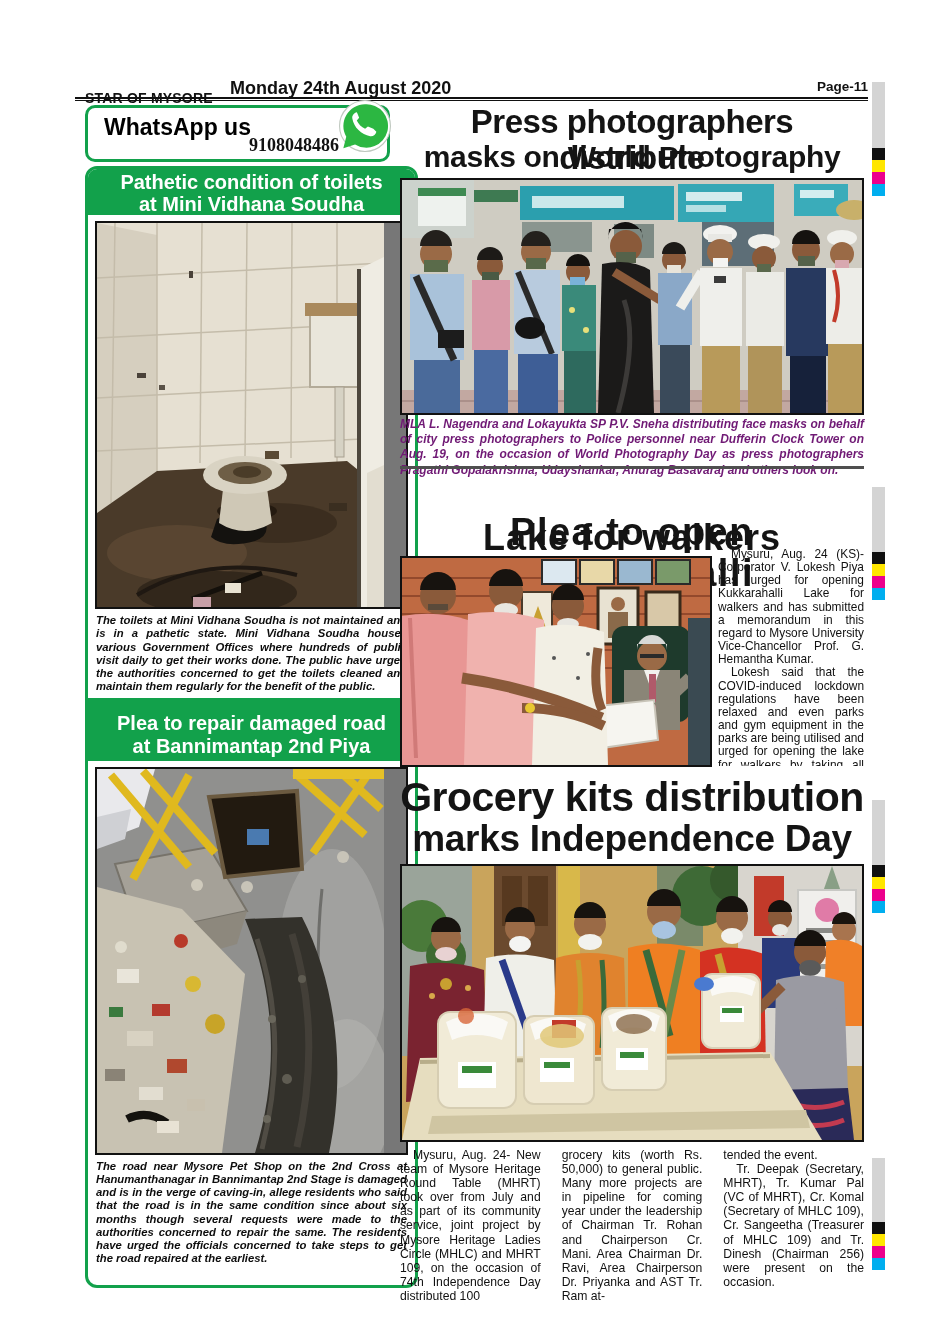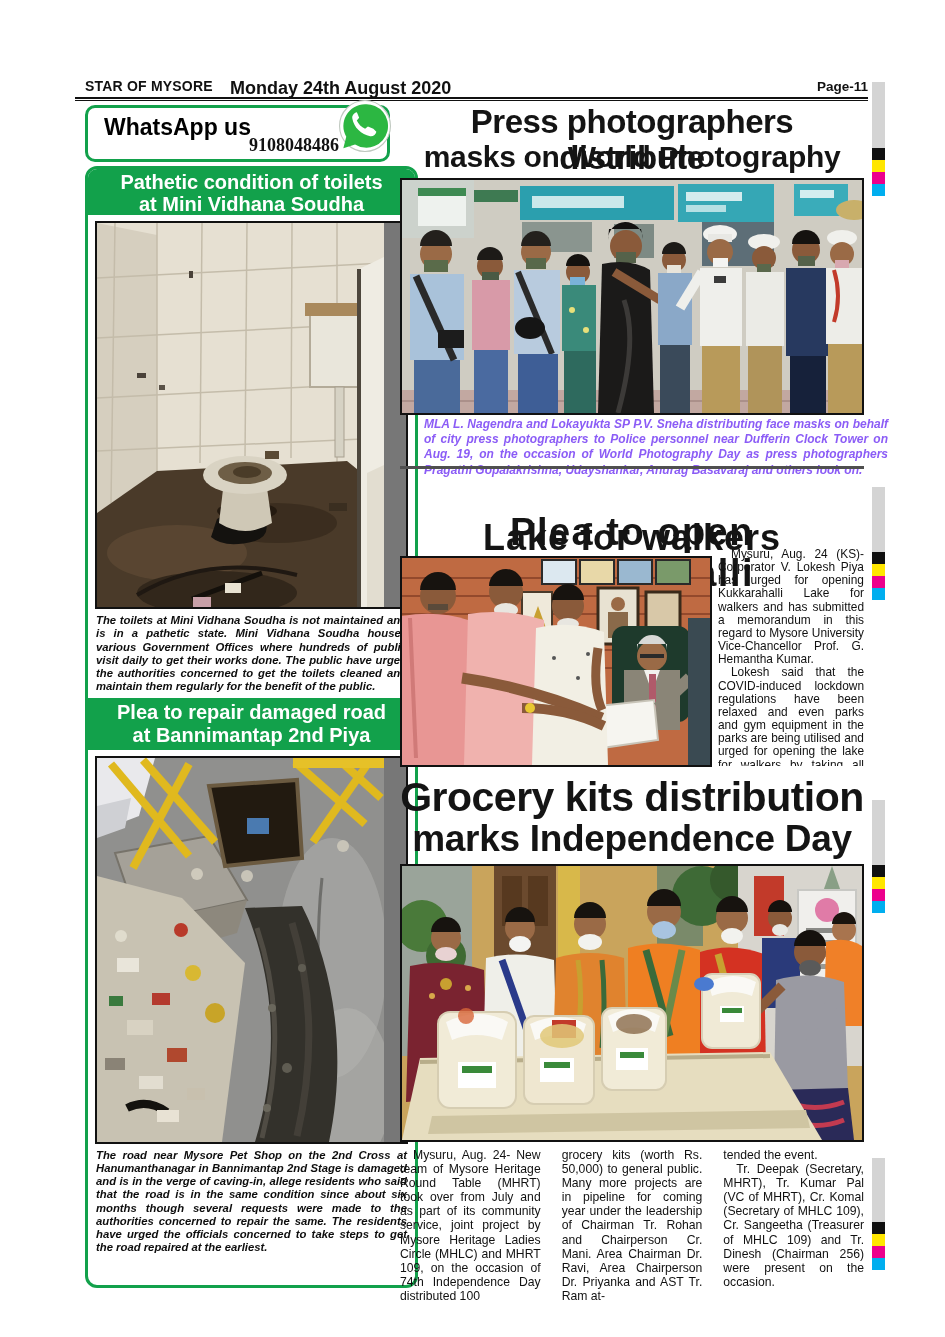--- a/index.html
+++ b/index.html
@@ -1,40 +1,40 @@
 <!DOCTYPE html>
 <html><head>
 <meta charset="utf-8">
 <style>
   html,body{margin:0;padding:0;background:#fff;}
   .page{position:relative;width:945px;height:1337px;background:#fff;overflow:hidden;
         font-family:"Liberation Sans", sans-serif;color:#111;}
 
   
   .masthead{position:absolute;left:85px;top:78px;width:783px;height:16px;}
-  .mast-paper{position:absolute;left:0;top:0;font-size:14px;font-weight:800;letter-spacing:.2px;}
+  .mast-paper{position:absolute;left:0;top:12px;font-size:14px;font-weight:800;letter-spacing:.2px;}
   .mast-date{position:absolute;left:145px;top:0;font-size:18px;font-weight:800;}
   .mast-page{position:absolute;right:0;top:1px;font-size:13.5px;font-weight:800;}
   .mast-rule{position:absolute;left:75px;top:97px;width:793px;height:0;
              border-top:2.5px solid #111;border-bottom:1px solid #111;padding-top:1px;}
 
   
   .wa-box{position:absolute;left:85px;top:105px;width:305px;height:57px;box-sizing:border-box;
           border:3px solid #12a14b;border-radius:10px;background:#fff;}
   .wa-label{position:absolute;left:16px;top:6px;font-size:23px;font-weight:800;color:#000000;}
   .wa-phone{position:absolute;right:48px;bottom:3px;font-family:"Liberation Serif", serif;
             font-size:18px;font-weight:700;}
   .wa-icon{position:absolute;right:-4px;top:-8px;width:52px;height:52px;}
 
   .green-box{position:absolute;left:85px;top:166px;width:333px;height:1122px;box-sizing:border-box;
              border:3px solid #12a14b;border-radius:12px;background:#fff;overflow:hidden;}
   .green-banner{background:#12a14b;color:#fff;text-align:center;font-weight:800;
                 font-size:20px;line-height:22px;padding-top:2px;}
   .green-banner.b1{height:44px;}
-  .green-banner.b2{height:49px;padding-top:3px;line-height:23px;}
+  .green-banner.b2{height:49px;padding-top:14px;line-height:23px;}
   .photo-wrap{padding:6px 7px 3px 7px;}
   .photo-frame{border:2px solid #111;line-height:0;background:#777;}
   .photo-frame svg{display:block;}
   .left-caption{padding:2px 8px 4px 8px;font-size:11.3px;line-height:13.25px;font-weight:700;
                 font-style:italic;text-align:justify;color:#0d0d0d;}
 
   
   .rcol{position:absolute;left:400px;top:0;width:464px;}
   .headline{position:absolute;left:0;width:464px;text-align:center;font-weight:800;color:#141414;}
   .h1a{top:104px;font-size:33px;line-height:36px;letter-spacing:-.5px;}
@@ -43,21 +43,21 @@
   .h2b{top:519px;font-size:36px;line-height:38px;letter-spacing:1px;}
   .h3a{top:775px;font-size:41px;line-height:44px;letter-spacing:-.5px;}
   .h3b{top:819px;font-size:37px;line-height:40px;letter-spacing:-.3px;}
 
   .photo-abs{position:absolute;border:2px solid #111;line-height:0;background:#888;}
   .press-photo{left:0;top:178px;width:460px;height:233px;}
   .lake-photo{left:0;top:556px;width:308px;height:207px;}
   .grocery-photo{left:0;top:864px;width:460px;height:274px;}
 
   .press-caption{position:absolute;left:0;top:417px;width:464px;font-size:12px;line-height:15.2px;
-                 font-weight:700;font-style:italic;text-align:justify;color:#8b5cf6;margin-left:24px;}
+                 font-weight:700;font-style:italic;text-align:justify;color:#701a75;}
   .press-rule{position:absolute;left:0;top:466px;width:464px;height:3px;background:#4f4f4f;}
 
   .lake-text{position:absolute;left:318px;top:548px;width:146px;height:218px;overflow:hidden;
              font-size:11.9px;line-height:13.15px;text-align:justify;}
   .lake-text p{margin:0;text-indent:13px;}
 
   .bottom-cols{position:absolute;left:0;top:1148px;width:464px;display:flex;gap:21px;}
   .bcol{width:146px;font-size:12.2px;line-height:14.1px;text-align:justify;}
   .bcol p{margin:0;}
   .bcol p.indent{text-indent:13px;}

